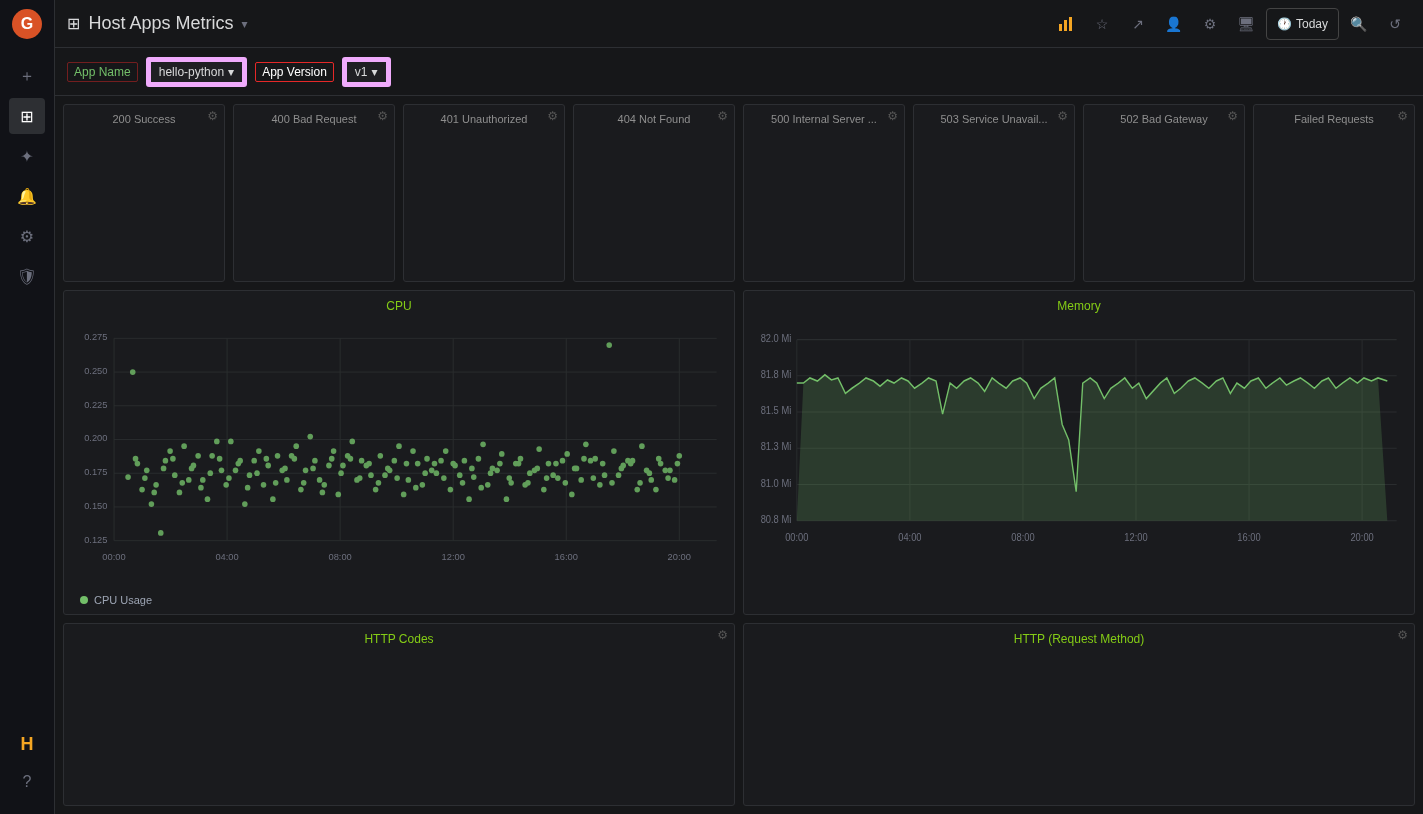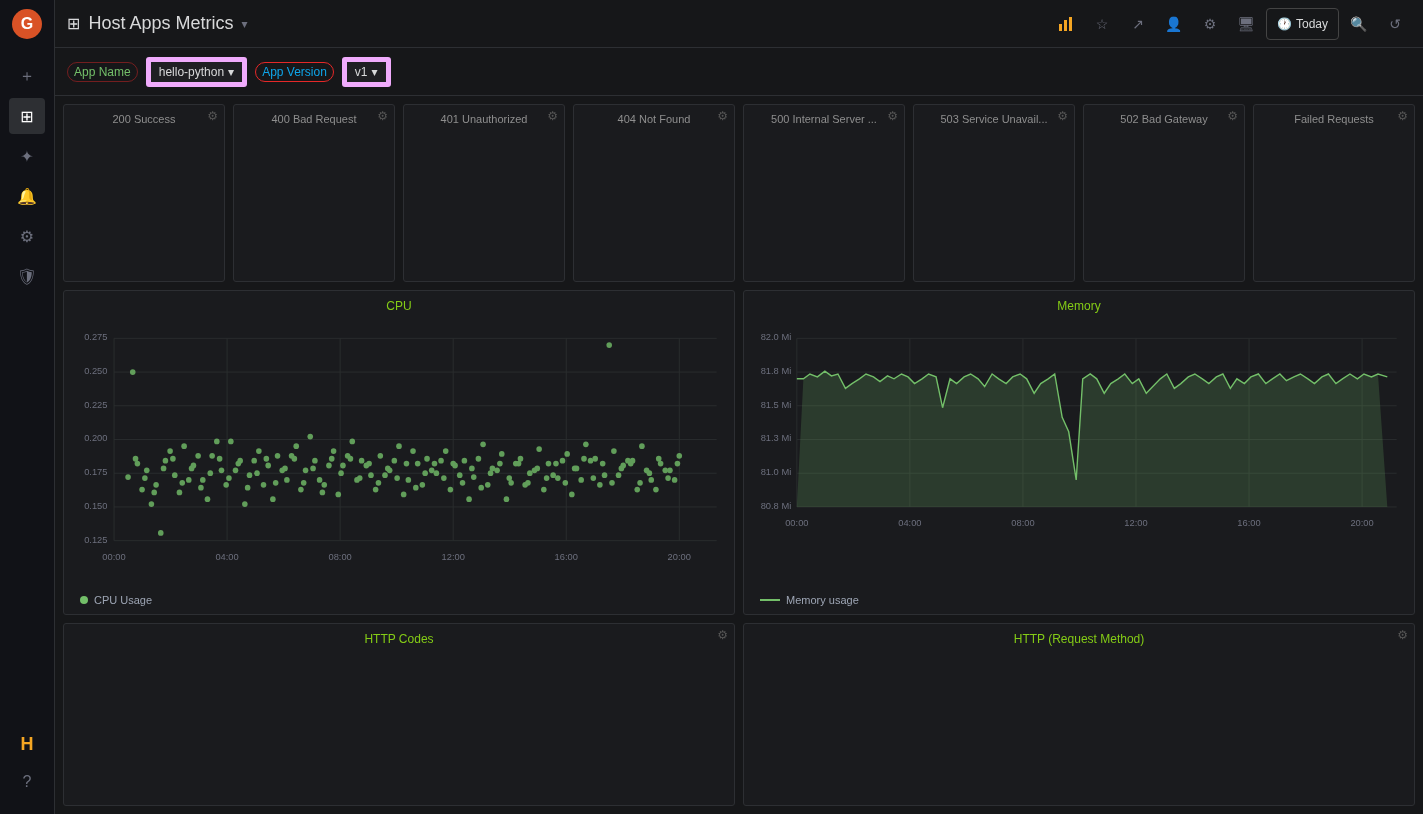--- a/index.html
+++ b/index.html
@@ -41,21 +41,21 @@
       align-items: center; gap: 4px;
     }
 
     
     .filter-bar {
       height: 48px; background: #161719; border-bottom: 1px solid #2d2f33;
       display: flex; align-items: center; padding: 0 12px; gap: 8px;
     }
     .filter-label {
       color: #73bf69; font-size: 12px; font-weight: 500;
-      border: 1px solid #e5282873; padding: 2px 6px; border-radius: 10px;
+      border: 1px solid #e5282873; padding: 2px 6px; border-radius: 2px;
     }
     .filter-select {
       background: #1f1f23; border: 5px solid #f0abfc; color: #d8d9da;
       padding: 3px 8px; border-radius: 3px; font-size: 12px; cursor: pointer;
       display: flex; align-items: center; gap: 4px;
     }
 
     
     .dashboard { flex: 1; overflow-y: auto; padding: 8px; display: flex; flex-direction: column; gap: 8px; }
 
@@ -163,21 +163,21 @@
       <button class="header-btn">↺</button>
     </div>
   </div>
 
   <div class="filter-bar">
     <span class="filter-label">App Name</span>
     <div class="filter-select">
       <span>hello-python</span>
       <span>▾</span>
     </div>
-    <span class="filter-label" style="color:#0ea5e9;border-color:#e52828;">App Version</span>
+    <span class="filter-label" style="color:#ffffff;border-color:#e52828;">App Version</span>
     <div class="filter-select">
       <span>v1</span>
       <span>▾</span>
     </div>
   </div>
 
   <div class="dashboard">
 
     <div class="metrics-row">
       <div class="metric-panel">
@@ -483,24 +483,20 @@
             <line x1="532" y1="18" x2="532" y2="193" class="grid-line"></line>
             <line x1="653" y1="18" x2="653" y2="193" class="grid-line"></line>
 
             <polygon fill="#73bf69" opacity="0.2" points="
               48,193 55,60 62,55 70,58 78,52 85,57 92,55 100,70 107,65 115,60 122,55 130,58 137,63 145,57 152,60 160,55 167,58 174,65 182,60 189,55 197,58 204,90 212,60 219,65 227,58 234,55 242,60 249,68 257,55 264,60 272,65 279,58 287,55 294,60 302,75 309,65 317,60 324,55 332,100 339,115 347,165 354,60 362,55 369,60 377,75 384,65 392,60 399,55 407,65 414,60 422,75 429,68 437,60 444,55 452,70 459,65 467,58 474,55 482,60 489,65 497,58 504,55 512,70 519,60 527,65 534,58 542,55 550,65 557,60 565,55 572,62 580,58 587,55 595,60 602,65 610,58 617,55 625,65 632,60 640,55 648,60 655,55 663,58 670,55 680,193"></polygon>
 
             <polyline fill="none" stroke="#73bf69" stroke-width="1.5" points="
               48,60 55,60 62,55 70,58 78,52 85,57 92,55 100,70 107,65 115,60 122,55 130,58 137,63 145,57 152,60 160,55 167,58 174,65 182,60 189,55 197,58 204,90 212,60 219,65 227,58 234,55 242,60 249,68 257,55 264,60 272,65 279,58 287,55 294,60 302,75 309,65 317,60 324,55 332,100 339,115 347,165 354,60 362,55 369,60 377,75 384,65 392,60 399,55 407,65 414,60 422,75 429,68 437,60 444,55 452,70 459,65 467,58 474,55 482,60 489,65 497,58 504,55 512,70 519,60 527,65 534,58 542,55 550,65 557,60 565,55 572,62 580,58 587,55 595,60 602,65 610,58 617,55 625,65 632,60 640,55 648,60 655,55 663,58 670,55 680,58"></polyline>
           </svg>
         </div>
-        <div class="legend">
-          <div class="legend-line"></div>
-          <span>Memory usage</span>
-        </div>
       </div>
     </div>
 
     <div class="bottom-row">
       <div class="bottom-panel">
         <div class="chart-title">HTTP Codes</div>
         <span class="panel-settings">⚙</span>
         <div style="flex:1;"></div>
       </div>
       <div class="bottom-panel">

